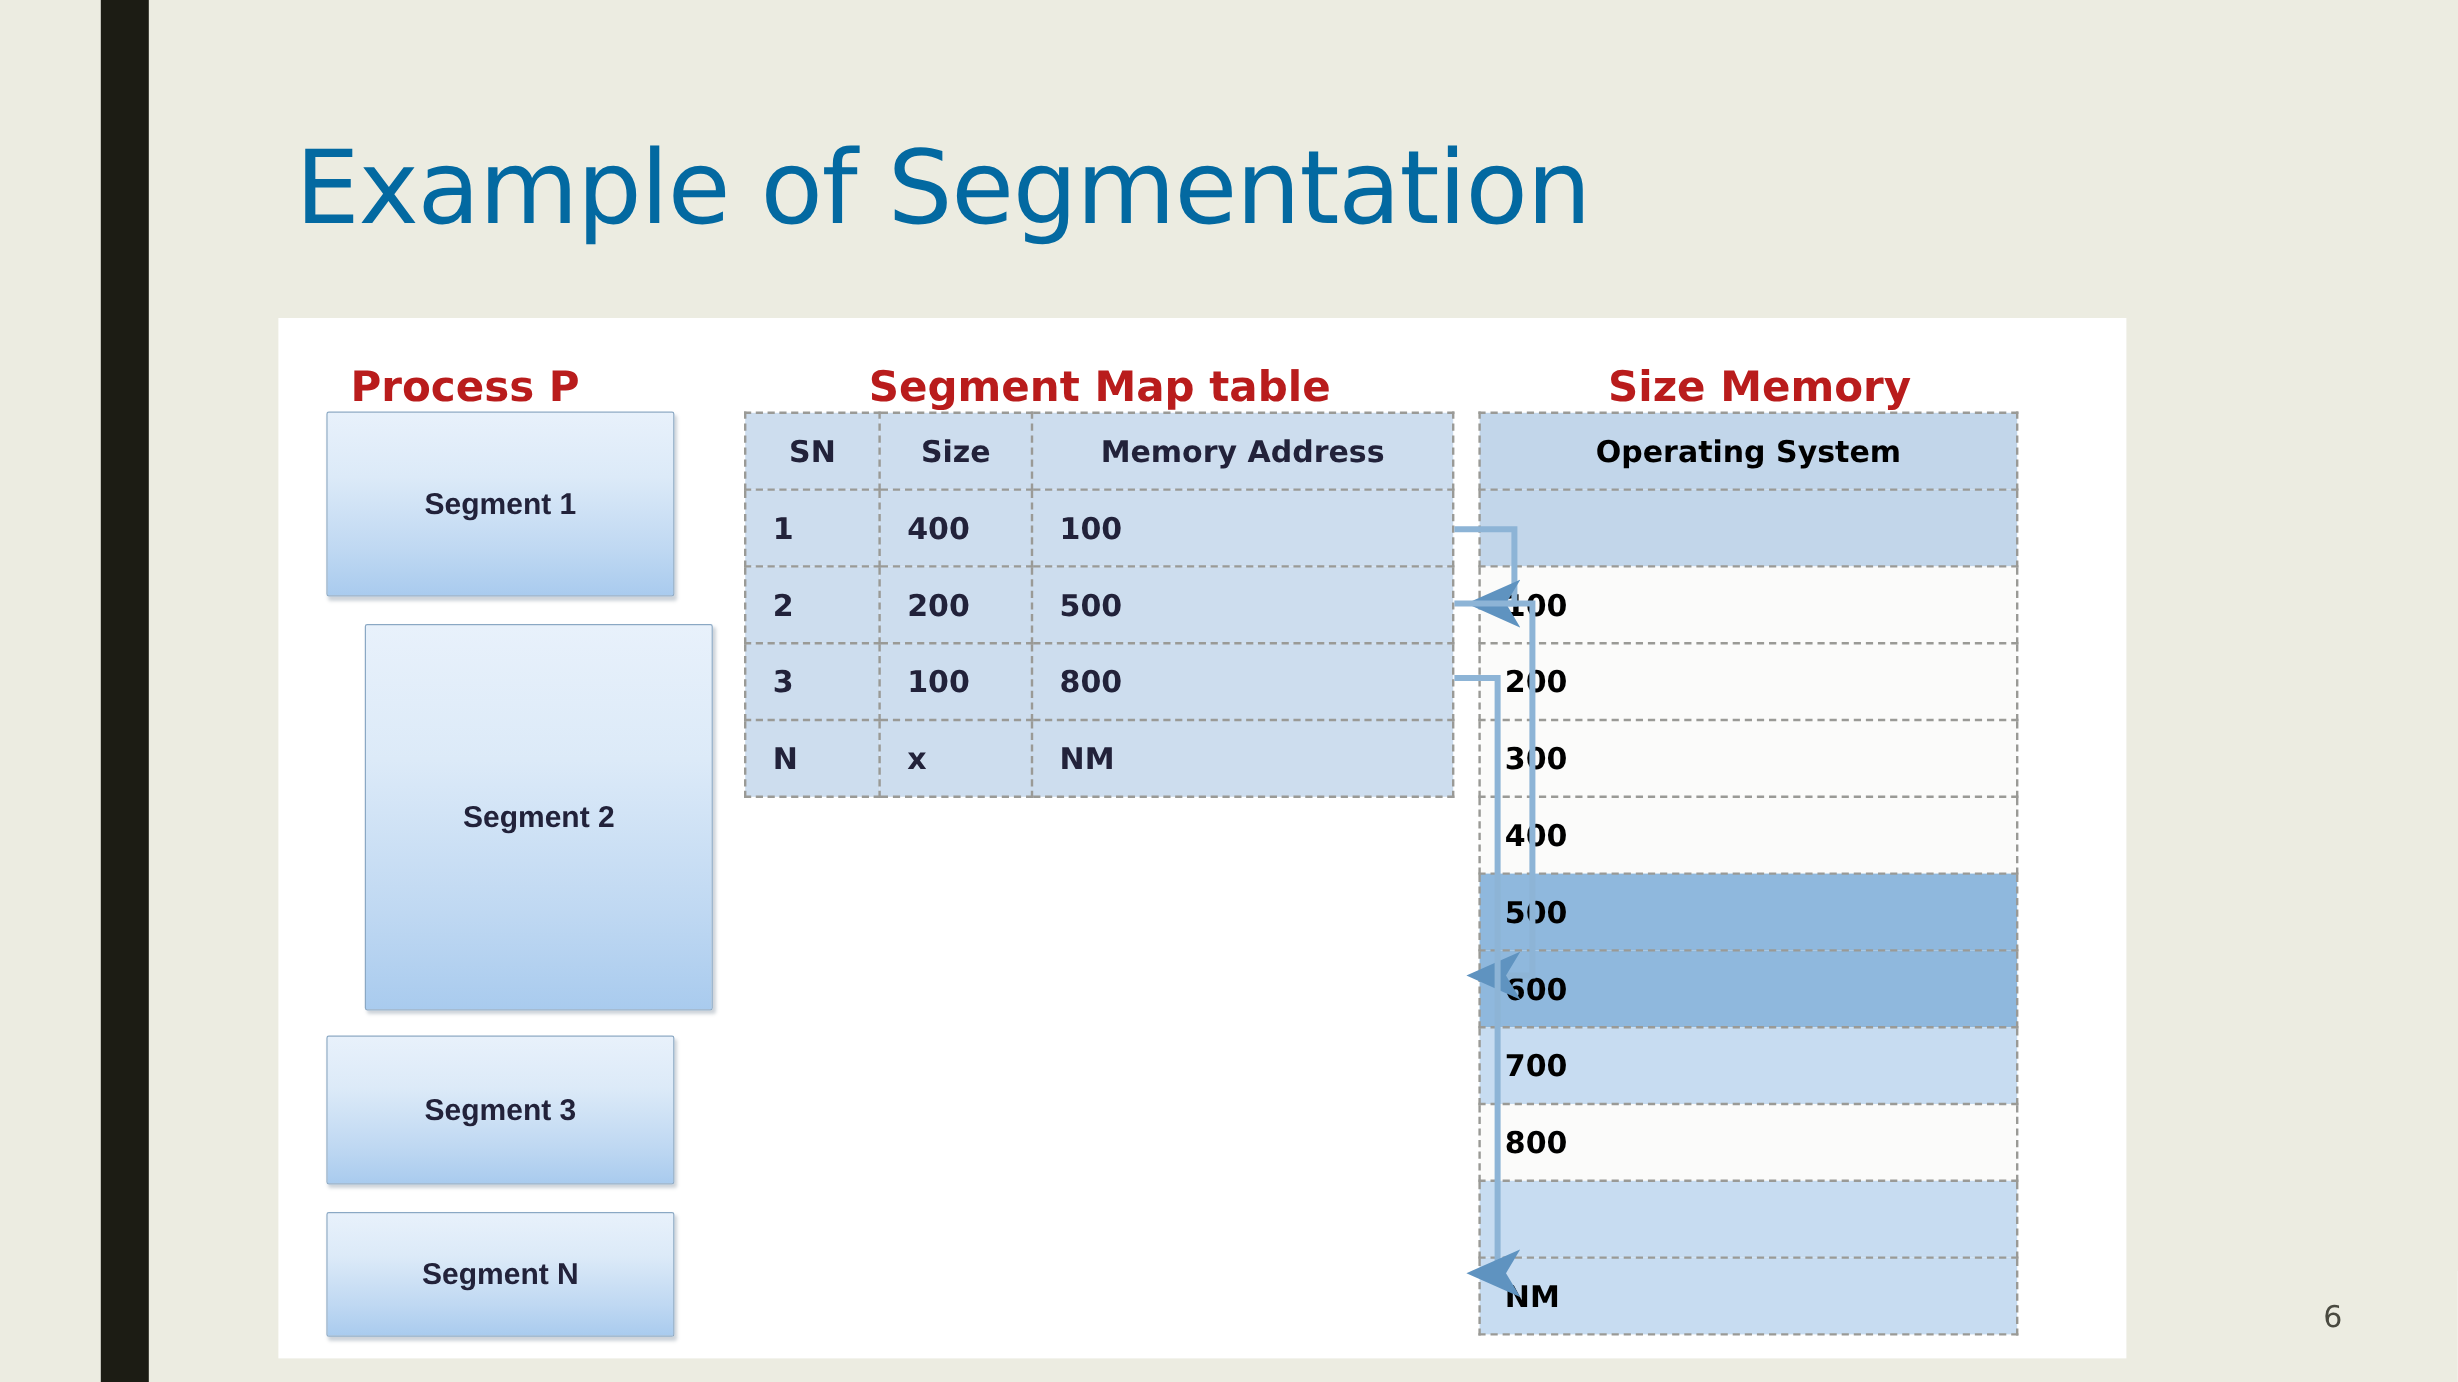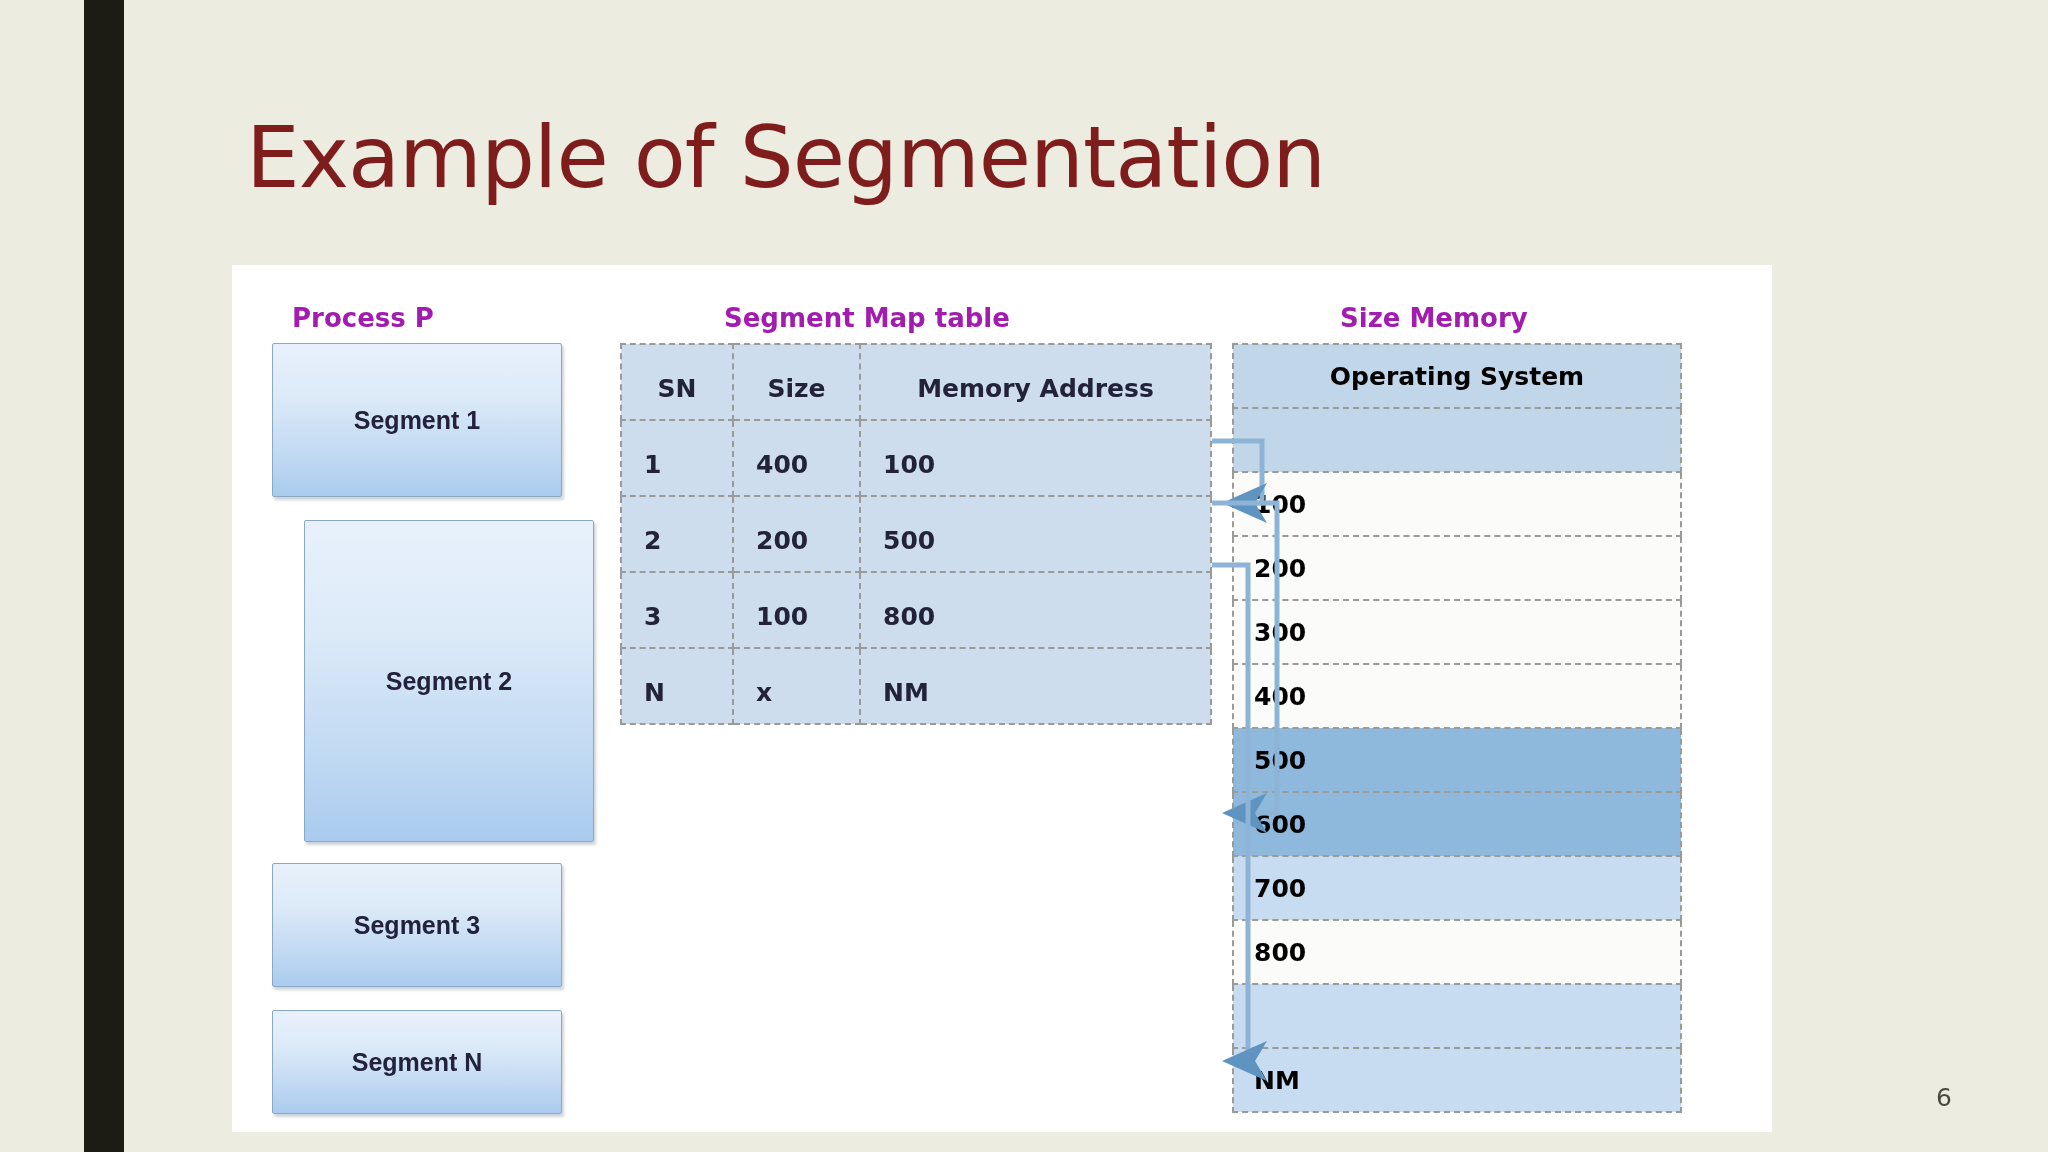--- a/index.html
+++ b/index.html
@@ -24,21 +24,21 @@
     width: 40px; height: 1152px;
     background: #1c1c14;
   }
   
   .slide-title {
     position: absolute;
     left: 246px;
     top: 108px;
     font-size: 85px;
     font-weight: 400;
-    color: #7f1d1d;
+    color: #0369a1;
     letter-spacing: -1px;
     font-family: "DejaVu Sans", sans-serif;
     white-space: nowrap;
   }
   
   .page-number {
     position: absolute;
     right: 96px;
     bottom: 40px;
     font-size: 25px;
@@ -49,23 +49,23 @@
   .diagram {
     position: absolute;
     left: 232px;
     top: 265px;
     width: 1540px;
     height: 867px;
     background: #ffffff;
   }
   .col-heading {
     position: absolute;
-    font-size: 26px;
-    font-weight: bold;
-    color: #a21caf;
+    font-size: 35px;
+    font-weight: bold;
+    color: #b91c1c;
     font-family: "DejaVu Sans", sans-serif;
     white-space: nowrap;
   }
 
   
   .proc-heading { left: 60px; top: 38px; }
   .seg-box {
     position: absolute;
     left: 40px;
     width: 288px;
@@ -95,21 +95,21 @@
     left: 388px;
     top: 78px;
     width: 592px;
     border-collapse: collapse;
     table-layout: fixed;
   }
   .smt td, .smt th {
     border: 2px dashed #9a9a96;
     background: #cdddee;
     height: 62px;
-    padding: 12px 0 0 22px;
+    padding: 0 0 0 22px;
     font-size: 25px;
     font-weight: bold;
     color: #22223a;
     font-family: "DejaVu Sans", sans-serif;
     text-align: left;
     vertical-align: middle;
   }
   .smt th { text-align: center; padding-left: 0; }
   .smt .c-sn   { width: 110px; }
   .smt .c-size { width: 125px; }

